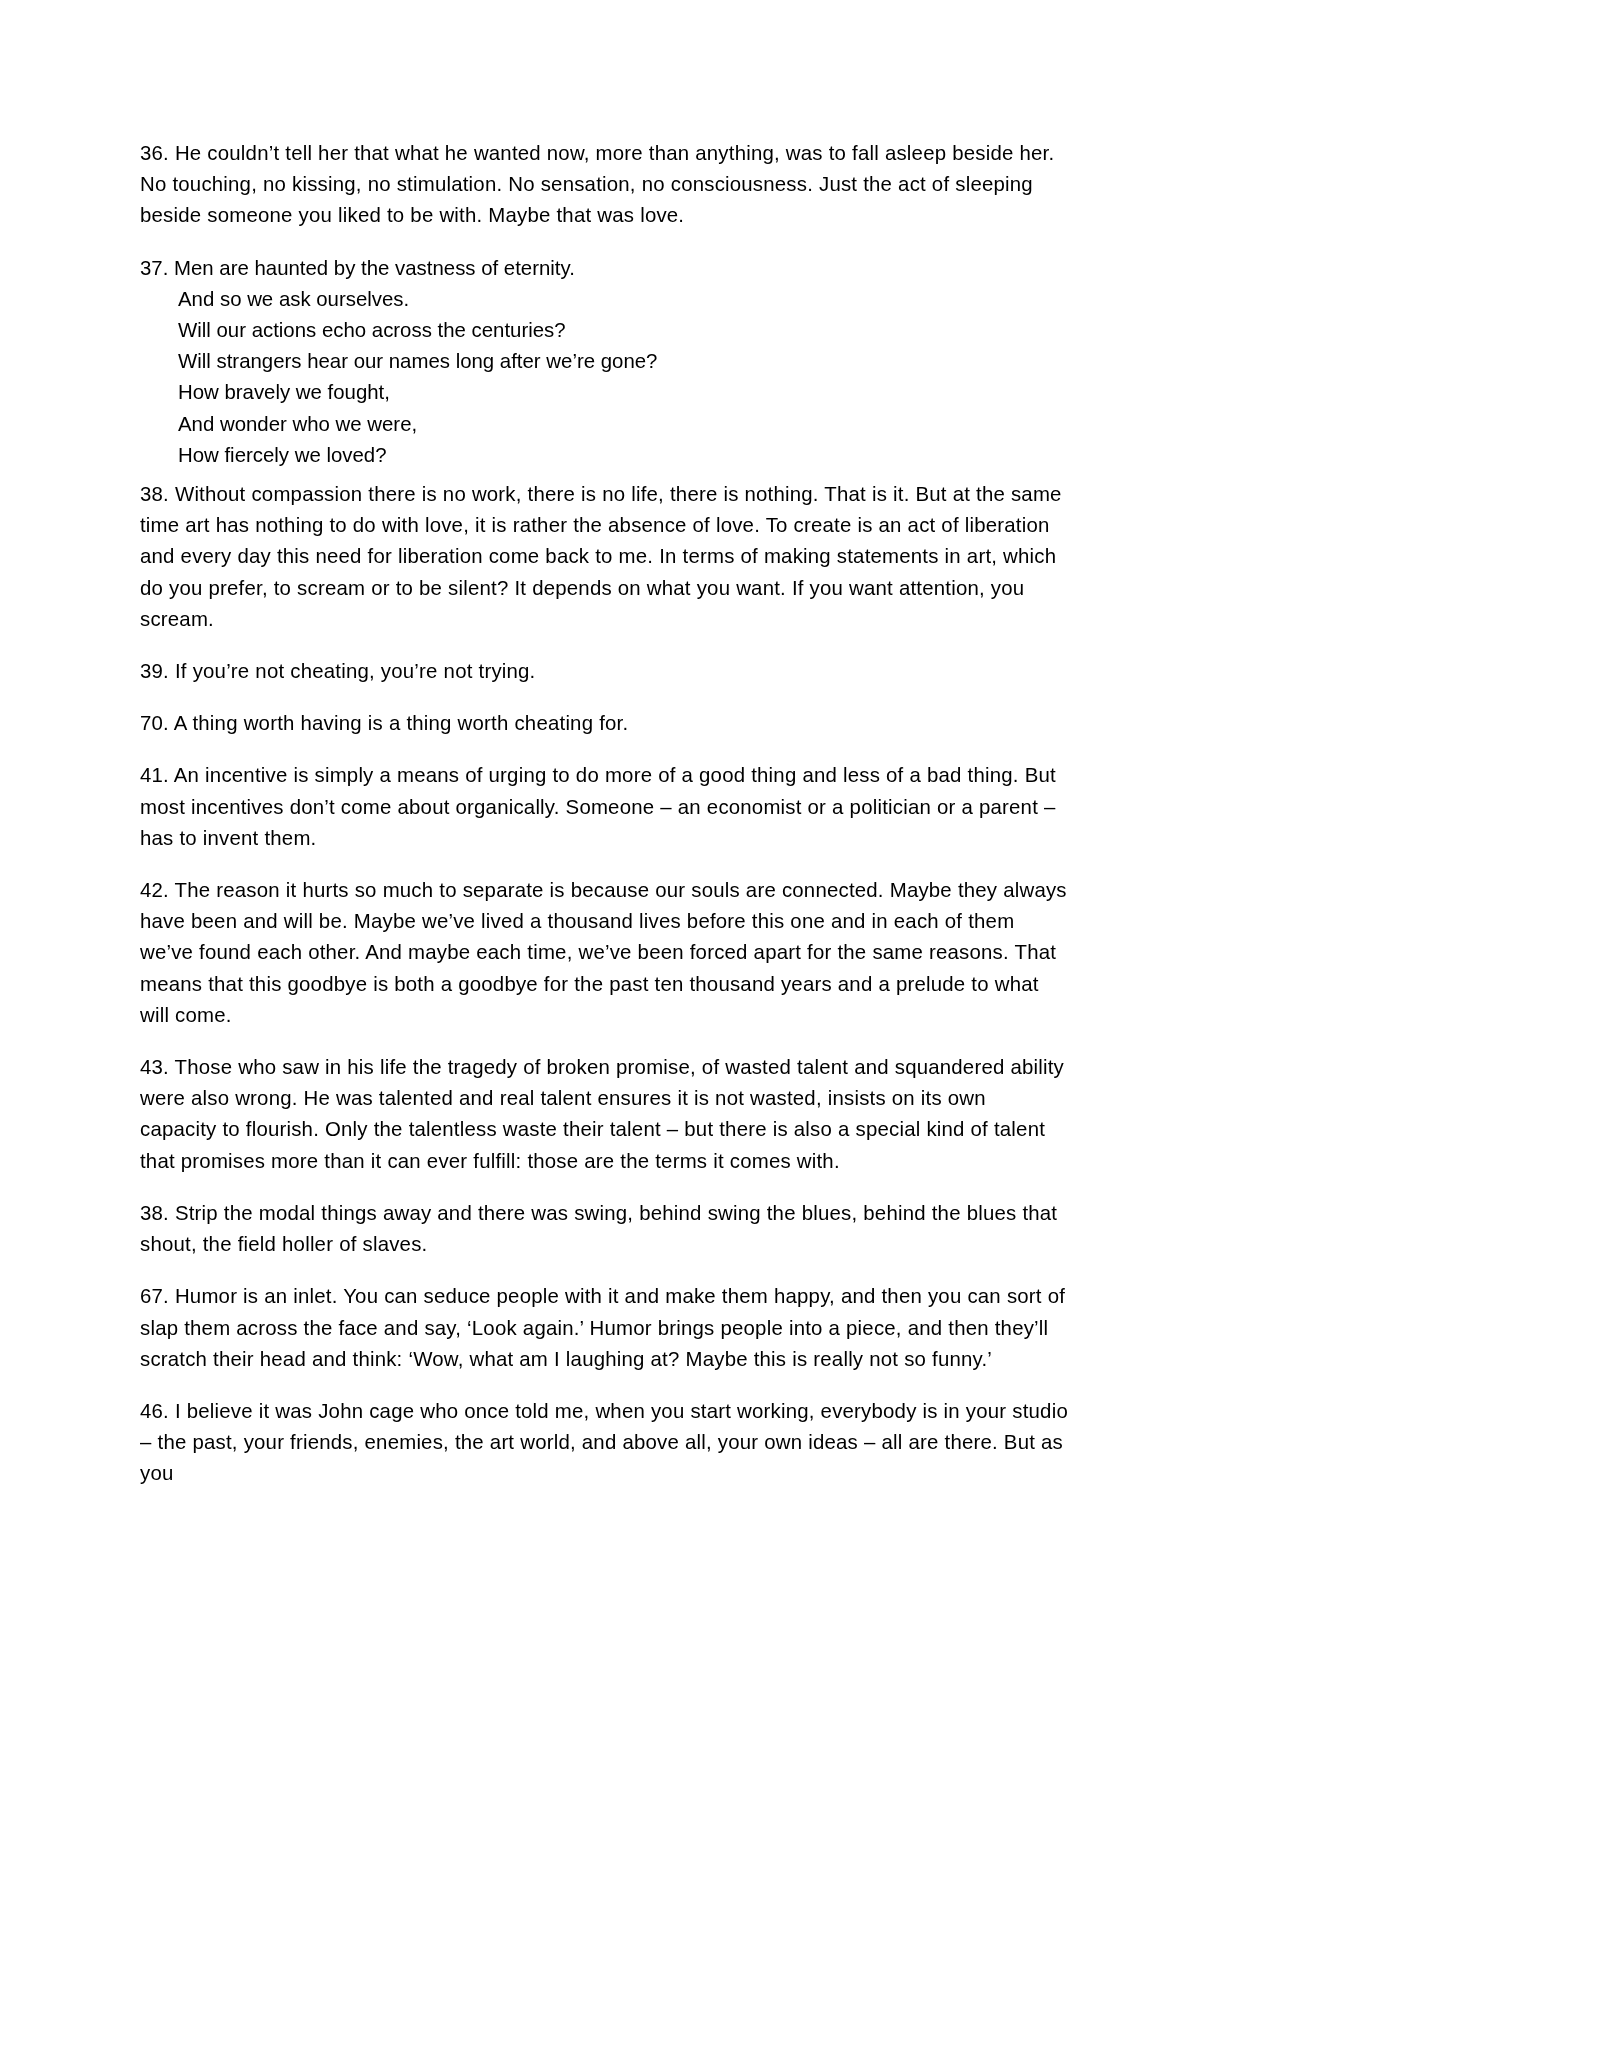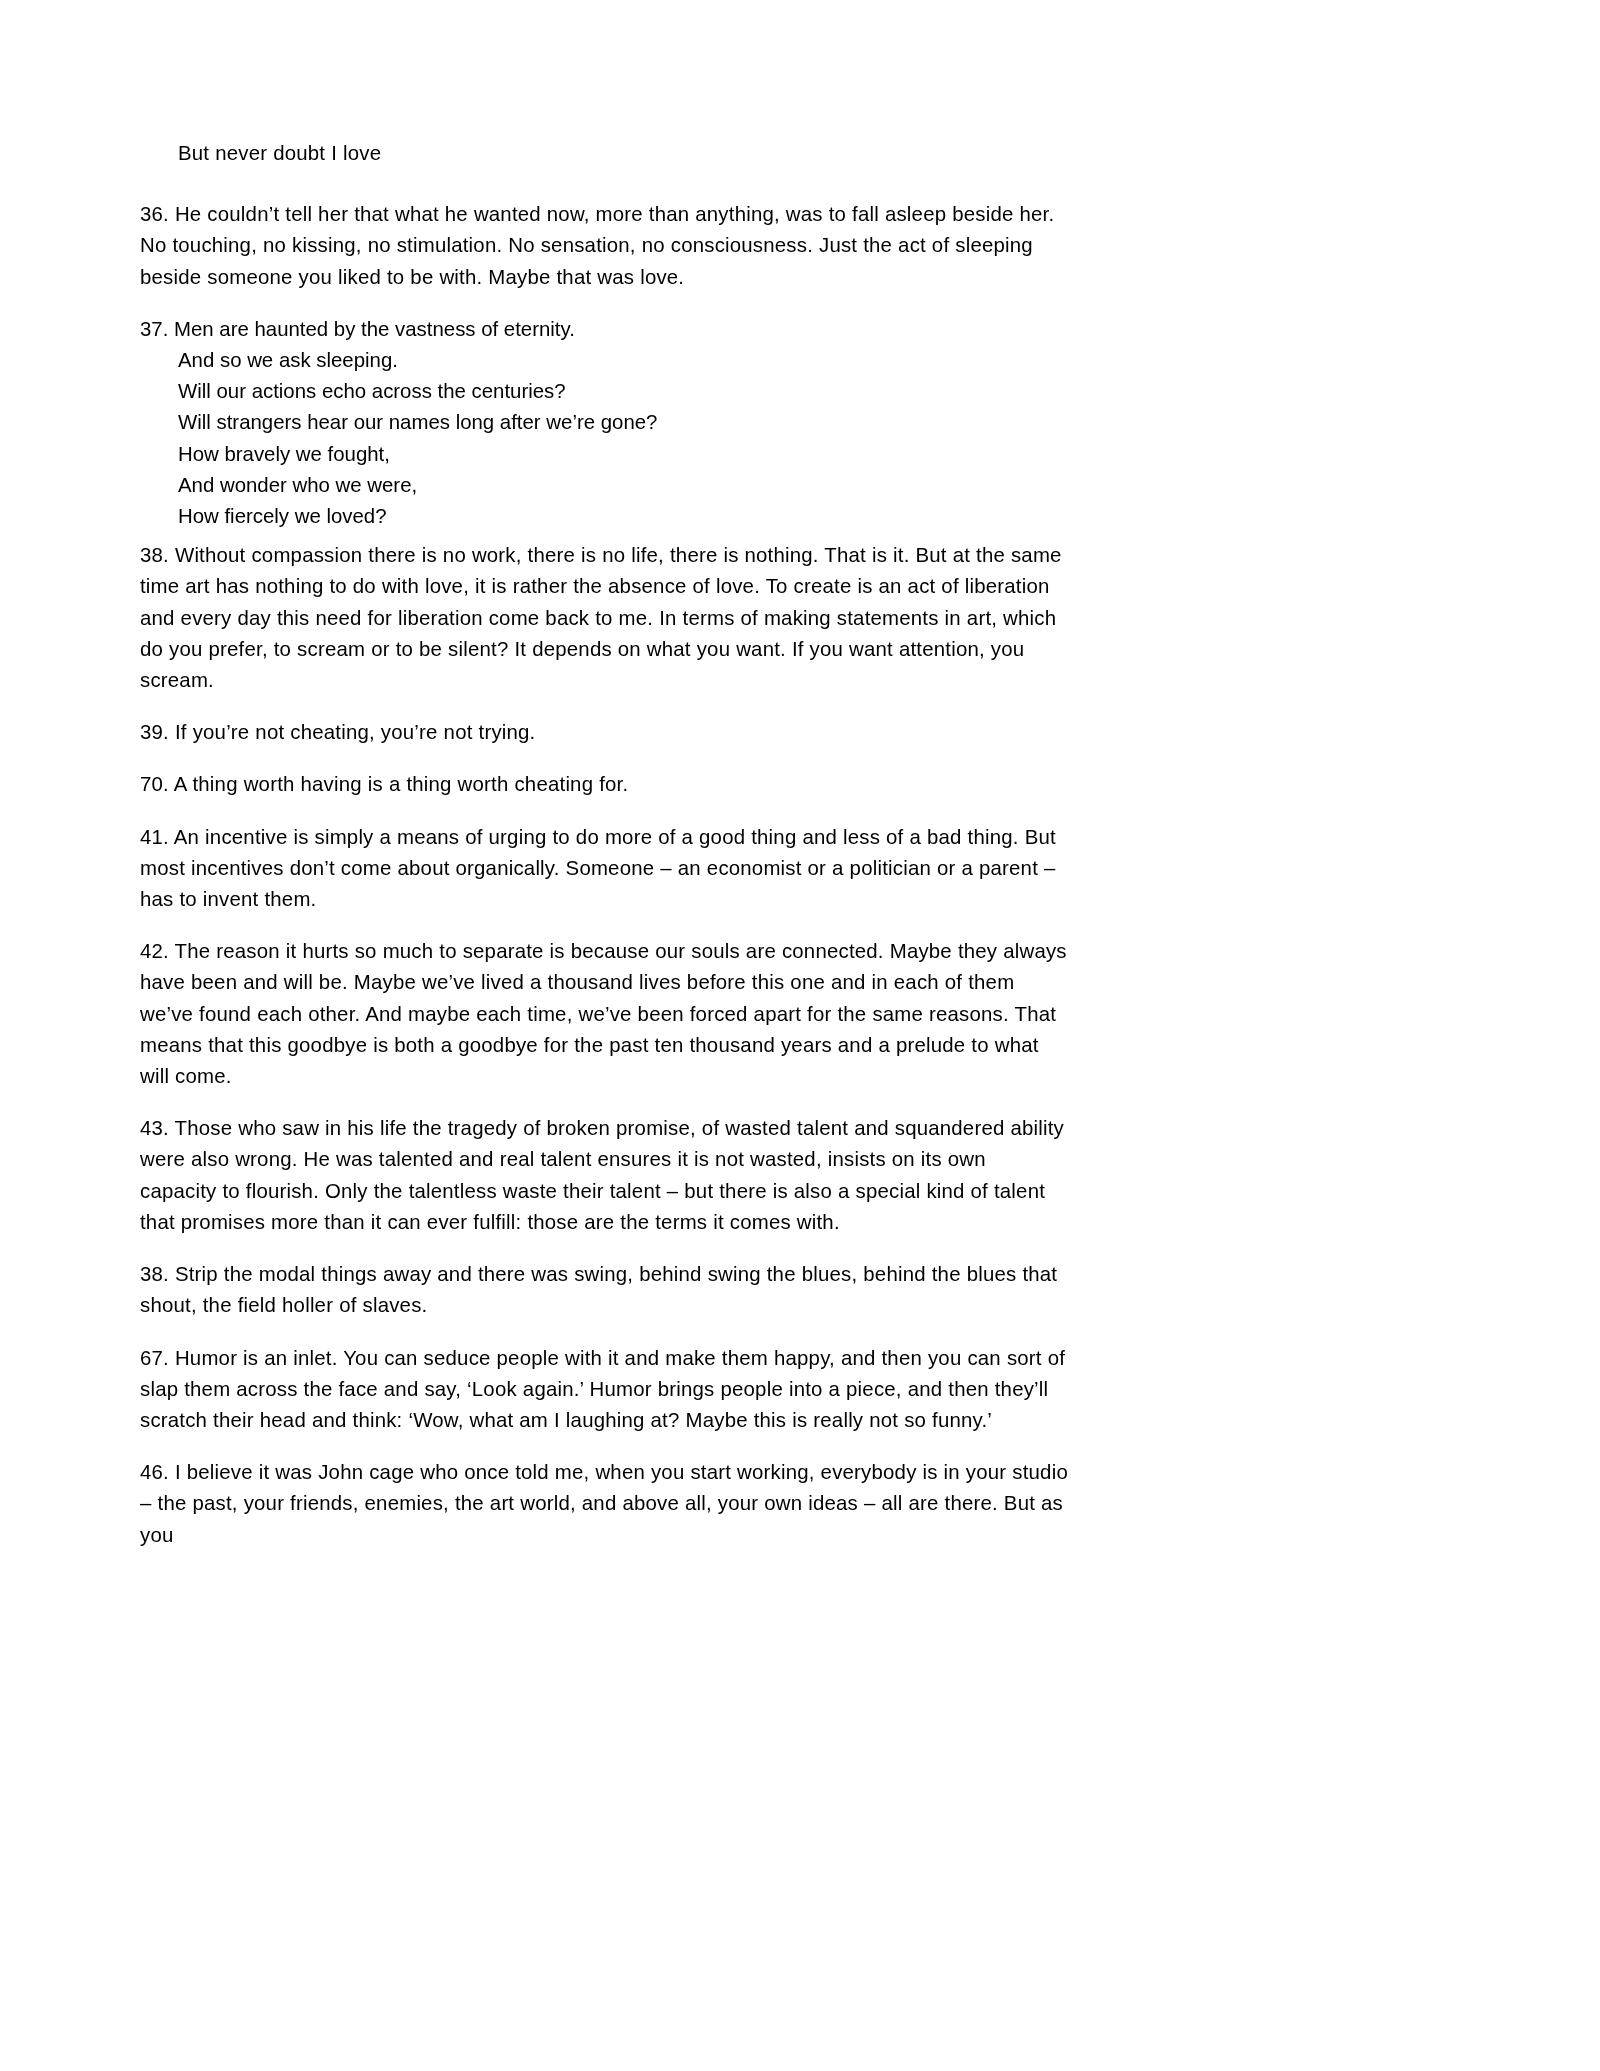--- a/index.html
+++ b/index.html
@@ -55,27 +55,26 @@
   .spacer-final {
     height: 150px;
   }
 </style>
 </head>
 <body>
 
 <div class="page">
   <div class="page-body">
 
-    <p class="para para-epigraph">But never doubt I love</p>
 
     <p class="para">36. He couldn’t tell her that what he wanted now, more than anything, was to fall asleep beside her. No touching, no kissing, no stimulation. No sensation, no consciousness. Just the act of sleeping beside someone you liked to be with. Maybe that was love.</p>
 
     <div class="para-verse">
       <div class="verse-line">37. Men are haunted by the vastness of eternity.</div>
-      <div class="verse-line indented">And so we ask sleeping.</div>
+      <div class="verse-line indented">And so we ask ourselves.</div>
       <div class="verse-line indented">Will our actions echo across the centuries?</div>
       <div class="verse-line indented">Will strangers hear our names long after we’re gone?</div>
       <div class="verse-line indented">How bravely we fought,</div>
       <div class="verse-line indented">And wonder who we were,</div>
       <div class="verse-line indented">How fiercely we loved?</div>
     </div>
 
     <p class="para">38. Without compassion there is no work, there is no life, there is nothing. That is it. But at the same time art has nothing to do with love, it is rather the absence of love. To create is an act of liberation and every day this need for liberation come back to me. In terms of making statements in art, which do you prefer, to scream or to be silent? It depends on what you want. If you want attention, you scream.</p>
 
     <p class="para">39. If you’re not cheating, you’re not trying.</p>

